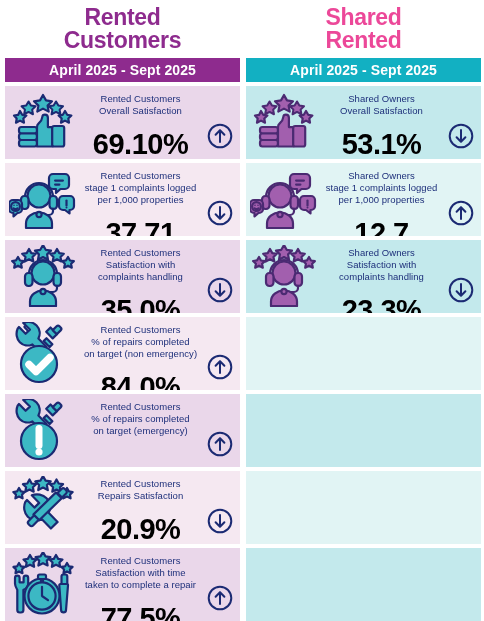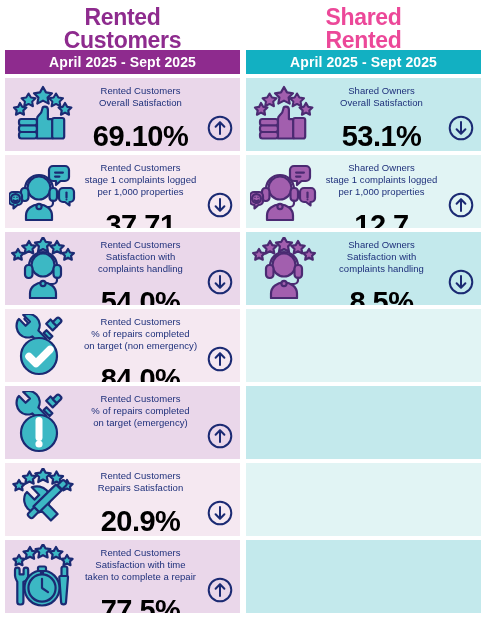--- a/index.html
+++ b/index.html
@@ -41,20 +41,21 @@
   .title-shared{color:#ec4899;}
 
   .period{
     height:24px;
     line-height:24px;
     text-align:center;
     color:#ffffff;
     font-weight:bold;
     font-size:14px;
     letter-spacing:0.1px;
+    margin-top:8px;
   }
   .period-rented{background:#8e2b8e;}
   .period-shared{background:#12b0c2;}
 
   .rows{display:flex;flex-direction:column;flex:1;text-align:center;}
 
   .row{
     position:relative;
     height:73.5px;
     margin-top:3.5px;
@@ -219,21 +220,21 @@
               <path d="M47 40.5v2.5c0 2.2-1.8 4-4 4h-5" fill="none" stroke-linecap="round"></path>
               <path d="M20 61v-4.5c0-6.3 5.9-11 13-11s13 4.7 13 11V61z"></path>
               <circle cx="33" cy="46.5" r="2.6"></circle>
             </g>
           </svg>
         </div>
         <div class="text-cell">
           <div class="kpi-label">Rented Customers
 Satisfaction with
 complaints handling</div>
-          <div class="kpi-value">54.0%</div>
+          <div class="kpi-value">35.0%</div>
         </div>
         <div class="arrow-cell">
           <svg width="26" height="26" viewBox="0 0 26 26">
             <circle cx="13" cy="13" r="11.3" fill="none" stroke="#1b2a73" stroke-width="2"></circle>
             <path d="M13 7v11.4M13 18.8l-4.4-4.6M13 18.8l4.4-4.6" fill="none" stroke="#1b2a73" stroke-width="2" stroke-linecap="round" stroke-linejoin="round"></path>
           </svg>
         </div>
       </div>
 
       <div class="row alt-b">
@@ -462,21 +463,21 @@
               <path d="M47 40.5v2.5c0 2.2-1.8 4-4 4h-5" fill="none" stroke-linecap="round"></path>
               <path d="M20 61v-4.5c0-6.3 5.9-11 13-11s13 4.7 13 11V61z"></path>
               <circle cx="33" cy="46.5" r="2.6"></circle>
             </g>
           </svg>
         </div>
         <div class="text-cell">
           <div class="kpi-label">Shared Owners
 Satisfaction with
 complaints handling</div>
-          <div class="kpi-value">8.5%</div>
+          <div class="kpi-value">23.3%</div>
         </div>
         <div class="arrow-cell">
           <svg width="26" height="26" viewBox="0 0 26 26">
             <circle cx="13" cy="13" r="11.3" fill="none" stroke="#1b2a73" stroke-width="2"></circle>
             <path d="M13 7v11.4M13 18.8l-4.4-4.6M13 18.8l4.4-4.6" fill="none" stroke="#1b2a73" stroke-width="2" stroke-linecap="round" stroke-linejoin="round"></path>
           </svg>
         </div>
       </div>
 
       <div class="row alt-b empty"></div>

